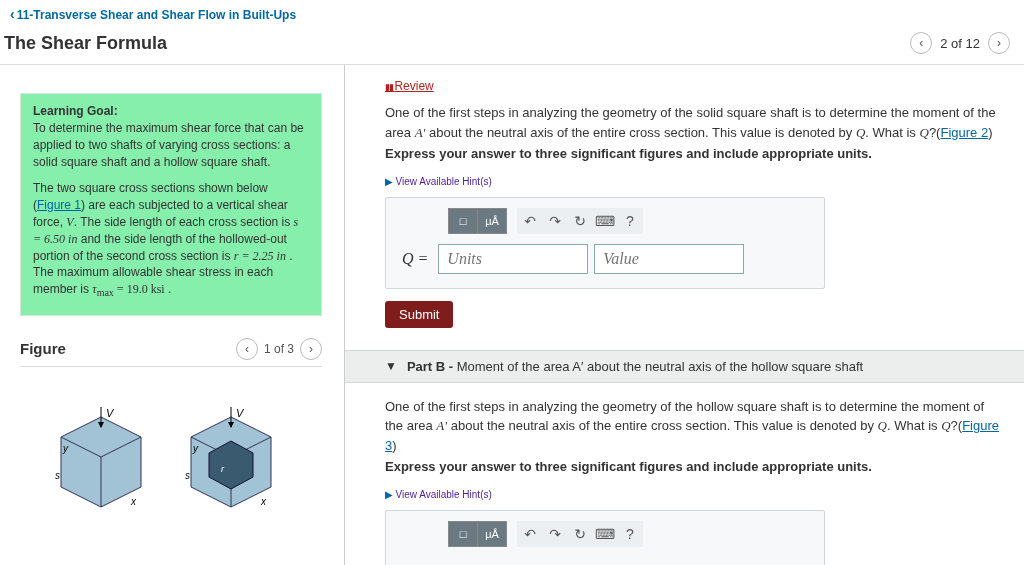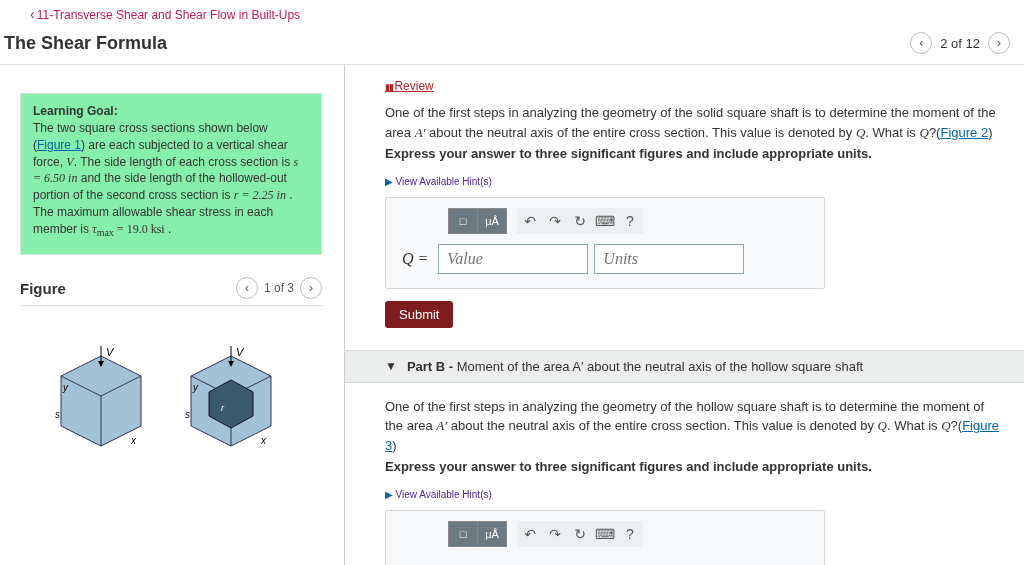--- a/index.html
+++ b/index.html
@@ -6,21 +6,21 @@
   body {
     font-family: Arial, Helvetica, sans-serif;
     font-size: 12px;
     color: #333;
     background: #fff;
     width: 1024px;
     height: 565px;
     overflow: hidden;
   }
   .topbar { padding: 6px 10px 4px 10px; }
-  .back-link { color: #be185d; font-size: 12px; font-weight: normal; text-decoration: none; margin-left: 20px; }
+  .back-link { color: #0369a1; font-size: 12px; font-weight: bold; text-decoration: none; }
   .back-link::before { content: "‹"; font-size: 14px; margin-right: 2px; }
   .title-row { display: flex; align-items: center; padding: 6px 14px 10px 4px; border-bottom: 1px solid #ddd; }
   .page-title { font-size: 18px; font-weight: bold; }
   .pager-group { margin-left: auto; display: flex; align-items: center; gap: 8px; }
   .nav-btn {
     width: 22px; height: 22px; border: 1px solid #bbb; border-radius: 50%;
     display: inline-flex; align-items: center; justify-content: center;
     font-size: 12px; color: #555; cursor: pointer; background: #fff;
   }
   .pager-text { font-size: 13px; color: #333; }
@@ -108,20 +108,23 @@
     <div class="nav-btn">‹</div>
     <div class="pager-text">2 of 12</div>
     <div class="nav-btn">›</div>
   </div>
 </div>
 
 <div class="main">
   <div class="left">
     <div class="goal-box">
       <strong>Learning Goal:</strong>
+      <div class="goal-para">
+        <span>To determine the maximum shear force that can be applied to two shafts of varying cross sections: a solid square shaft and a hollow square shaft.</span>
+      </div>
       <div class="goal-para">
         <span>The two square cross sections shown below (</span><span class="fig-link">Figure 1</span><span>) are each subjected to a vertical shear force, </span><span class="var">V</span><span>. The side length of each cross section is </span><span class="var">s = 6.50 in</span><span> and the side length of the hollowed-out portion of the second cross section is </span><span class="var">r = 2.25 in</span><span> . The maximum allowable shear stress in each member is </span><span class="var">τ</span><sub class="norm">max</sub><span class="norm"> = 19.0 ksi</span><span> .</span>
       </div>
     </div>
 
     <div class="figure-hdr">
       <div class="lbl">Figure</div>
       <div class="fpg">
         <div class="nav-btn">‹</div>
         <span>1 of 3</span>
@@ -182,22 +185,22 @@
         <div class="tool-btn">μÅ</div>
         <div class="tool-gap"></div>
         <div class="tool-btn tool-icon">↶</div>
         <div class="tool-btn tool-icon">↷</div>
         <div class="tool-btn tool-icon">↻</div>
         <div class="tool-btn tool-icon">⌨</div>
         <div class="tool-btn tool-icon">?</div>
       </div>
       <div class="answer-row">
         <div class="q-eq">Q =</div>
+        <input class="inp units" placeholder="Units" style="">
         <input class="inp val" placeholder="Value" style="">
-        <input class="inp units" placeholder="Units" style="">
       </div>
     </div>
     <button class="submit-btn">Submit</button>
 
     
     <div class="part-hdr">
       <span class="caret">▼</span>
       <span><b>Part B - </b><span>Moment of the area A′ about the neutral axis of the hollow square shaft</span></span>
     </div>
 

